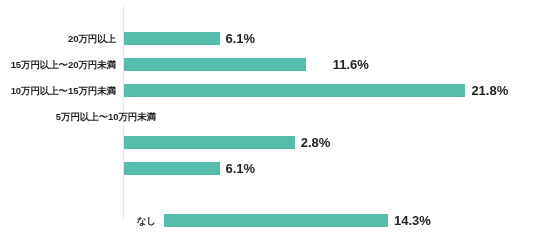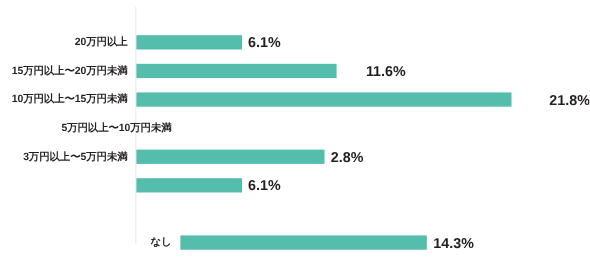--- a/index.html
+++ b/index.html
@@ -109,28 +109,27 @@
         <div class="cat-label">15万円以上〜20万円未満</div>
         <div class="bar-track">
           <div class="bar" style="width: 181.656px; background: rgb(85, 189, 171);"></div>
           <div class="val-label" style="left: 187.656px; color: rgb(35, 31, 32); margin-left: 21px;">11.6%</div>
         </div>
       </div>
       <div class="bar-row" style="top: 60px;">
         <div class="cat-label">10万円以上〜15万円未満</div>
         <div class="bar-track">
           <div class="bar" style="width: 341.388px; background: rgb(85, 189, 171);"></div>
-          <div class="val-label" style="left: 347.388px; color: rgb(35, 31, 32); margin-left: 28px;">21.8%</div>
+          <div class="val-label" style="left: 347.388px; color: rgb(35, 31, 32);">21.8%</div>
         </div>
       </div>
       <div class="bar-row" style="top: 86px; margin-left: 40px;">
         <div class="cat-label">5万円以上〜10万円未満</div>
       </div>
       <div class="bar-row" style="top: 112px;">
-        <div class="cat-label">3万円以上〜5万円未満</div>
         <div class="bar-track">
           <div class="bar" style="width: 170.694px; background: rgb(85, 189, 171);"></div>
           <div class="val-label" style="left: 176.694px; color: rgb(35, 31, 32);">2.8%</div>
         </div>
       </div>
       <div class="bar-row" style="top: 138px;">
         <div class="bar-track">
           <div class="bar" style="width: 95.526px; background: rgb(85, 189, 171);"></div>
           <div class="val-label" style="left: 101.526px; color: rgb(35, 31, 32);">6.1%</div>
         </div>

